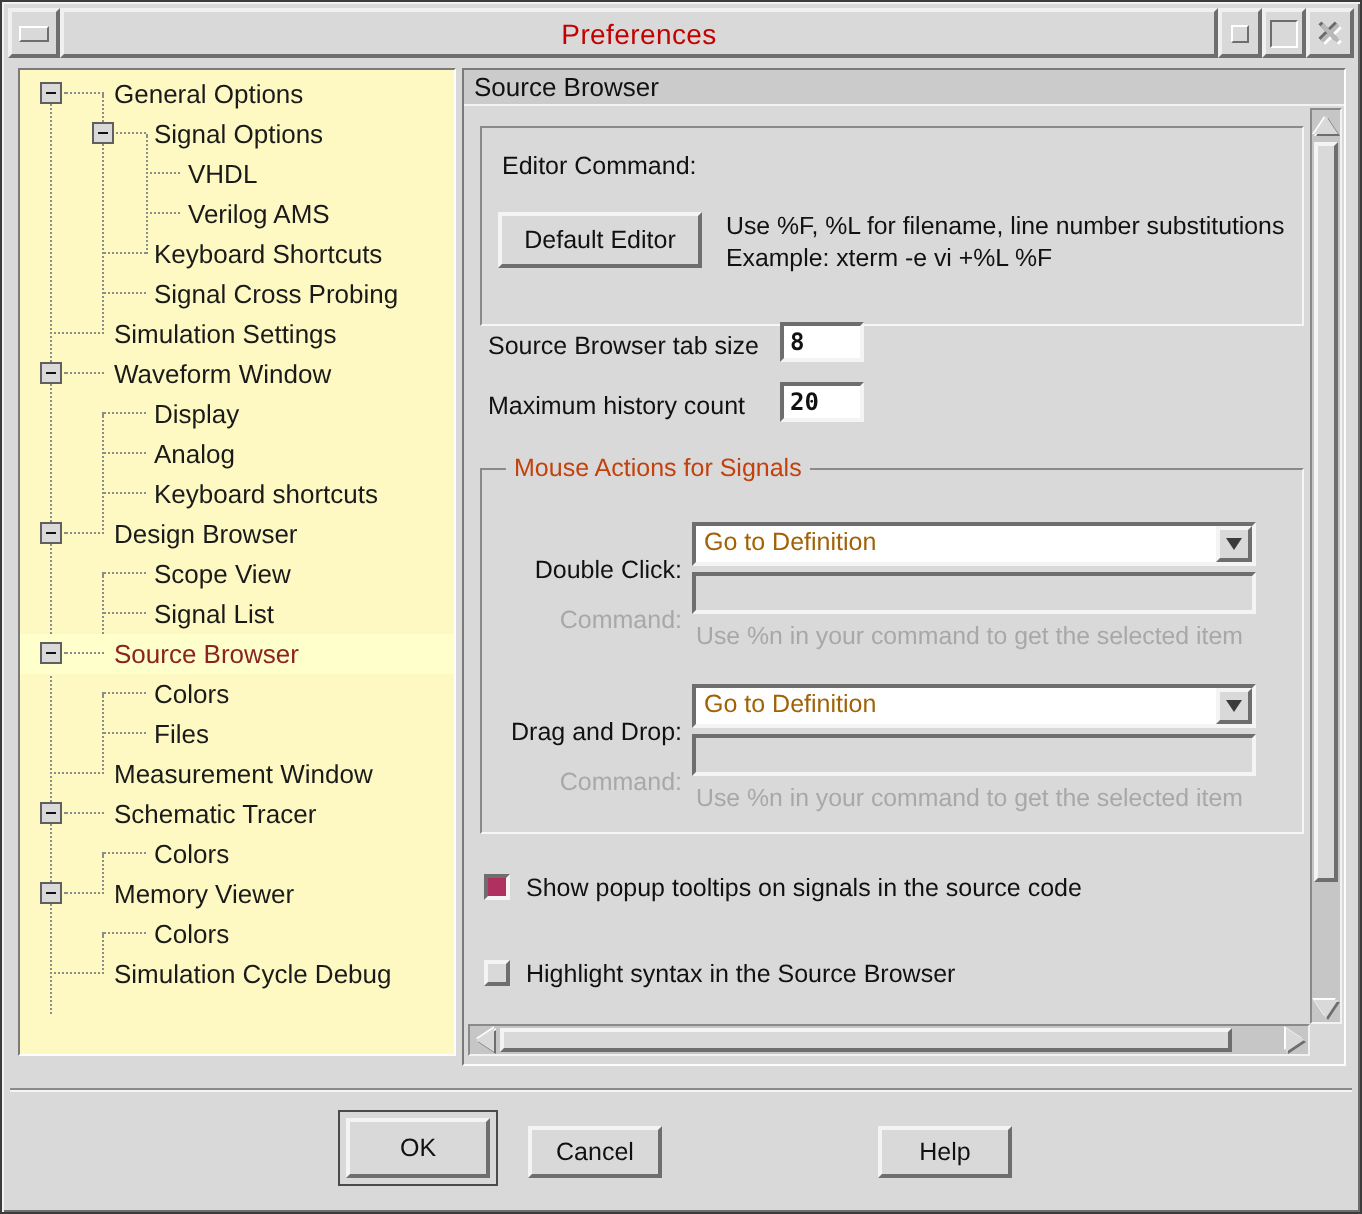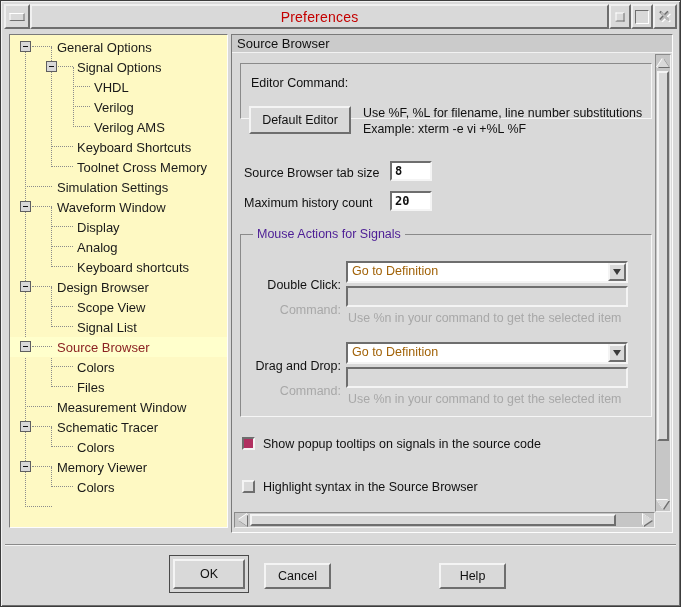--- a/index.html
+++ b/index.html
@@ -63,39 +63,39 @@
     background:#d9d9d9; border:1px solid #5f5f5f; }
   .lvl0 .ebox { left:10px; } .lvl1 .ebox { left:36px; }
   .ebox::after { content:''; position:absolute; left:2px; right:2px; top:4px; border-top:1px solid #111; }
   
   .right-panel { position:absolute; left:230px; top:33px; width:442px; height:499px;
     background:#d9d9d9; border:1px solid; border-color:#7a7a7a #fdfdfd #fdfdfd #7a7a7a; }
   .panel-header { position:absolute; left:0; right:0; top:0; height:18px; background:#cbcbcb;
     border-bottom:1px solid #f2f2f2; font-size:13px; color:#111; line-height:18px; padding-left:5px; }
   .content { position:absolute; left:2px; top:20px; width:421px; height:457px; }
   .frame { position:absolute; border:1px solid; border-color:#8a8a8a #f6f6f6 #f6f6f6 #8a8a8a; }
-  #editor-frame { left:6px; top:8px; width:412px; height:56px; }
+  #editor-frame { left:6px; top:8px; width:412px; height:100px; }
   .lbl { position:absolute; font-size:12.5px; color:#111; white-space:nowrap; }
   .entry { position:absolute; background:#fff; border:2px solid; border-color:#6e6e6e #f4f4f4 #f4f4f4 #6e6e6e;
     font:bold 12px "DejaVu Sans Mono",monospace; color:#111; padding:1px 3px; outline:none; }
   .entry:disabled, .entry.off { background:#d9d9d9; }
   #editor-label { left:10px; top:12px; }
   #editor-entry { left:108px; top:6px; width:300px; height:21px; }
   .btn3d { background:#d9d9d9; border:2px solid; border-color:#f4f4f4 #6e6e6e #6e6e6e #f4f4f4;
     font-family:"Liberation Sans",sans-serif; font-size:12.5px; color:#111;
     display:flex; align-items:center; justify-content:center; cursor:default; }
   #default-editor-btn { position:absolute; left:8px; top:42px; width:102px; height:28px; }
   .help-text { position:absolute; left:122px; top:42px; font-size:12.4px; color:#111; line-height:15.5px; white-space:nowrap; }
   #tab-size-label { left:10px; top:111px; }
   #tab-size-entry { left:156px; top:106px; width:42px; height:20px; }
   #history-label { left:10px; top:141px; }
   #history-entry { left:156px; top:136px; width:42px; height:20px; }
   #mouse-group { left:6px; top:179px; width:412px; height:183px; }
   .legend { position:absolute; left:12px; top:-8px; background:#d9d9d9; padding:0 4px;
-    font-size:12.5px; color:#4c1d95; white-space:nowrap; }
+    font-size:12.5px; color:#c2410c; white-space:nowrap; }
   .r-lbl { position:absolute; width:100px; text-align:right; font-size:12.5px; color:#111; white-space:nowrap;margin-top:12px; }
   .r-lbl.dis, .hint { color:#a8a8a8; }
   .combo { position:absolute; height:22px; width:282px; background:#fff;
     border:2px solid; border-color:#6e6e6e #f4f4f4 #f4f4f4 #6e6e6e; display:flex; }
   .combo-text { flex:1; font-size:12.5px; color:#a16207; padding:1px 4px; white-space:nowrap; overflow:hidden; }
   .combo-btn { width:18px; background:#d9d9d9; border:2px solid; border-color:#f4f4f4 #6e6e6e #6e6e6e #f4f4f4;
     display:flex; align-items:center; justify-content:center; }
   .combo-btn i { display:block; width:0; height:0;
     border-left:4px solid transparent; border-right:4px solid transparent; border-top:6px solid #3a3a3a; }
   #dc-label { left:0; top:31px; } #dc-combo { left:105px; top:26px; }
@@ -176,33 +176,29 @@
           <span class="stub"></span>
           <span class="ebox"></span>
           <span class="tlabel">Signal Options</span>
         </div>
         <div class="trow lvl2">
           <span class="stub"></span>
           <span class="tlabel">VHDL</span>
         </div>
         <div class="trow lvl2">
           <span class="stub"></span>
-          <span class="tlabel">Verilog</span>
-        </div>
-        <div class="trow lvl2">
-          <span class="stub"></span>
           <span class="tlabel">Verilog AMS</span>
         </div>
         <div class="trow lvl1">
           <span class="stub"></span>
           <span class="tlabel">Keyboard Shortcuts</span>
         </div>
         <div class="trow lvl1">
           <span class="stub"></span>
-          <span class="tlabel">Toolnet Cross Memory</span>
+          <span class="tlabel">Signal Cross Probing</span>
         </div>
         <div class="trow lvl0">
           <span class="stub"></span>
           <span class="tlabel">Simulation Settings</span>
         </div>
         <div class="trow lvl0 exp">
           <span class="stub"></span>
           <span class="ebox"></span>
           <span class="tlabel">Waveform Window</span>
         </div>
@@ -261,20 +257,21 @@
           <span class="stub"></span>
           <span class="ebox"></span>
           <span class="tlabel">Memory Viewer</span>
         </div>
         <div class="trow lvl1">
           <span class="stub"></span>
           <span class="tlabel">Colors</span>
         </div>
         <div class="trow lvl0">
           <span class="stub"></span>
+          <span class="tlabel">Simulation Cycle Debug</span>
         </div>
       </div>
   </div>
 
   <div class="right-panel">
     <div class="panel-header">Source Browser</div>
 
     <div class="content">
 
       <div class="frame" id="editor-frame">

